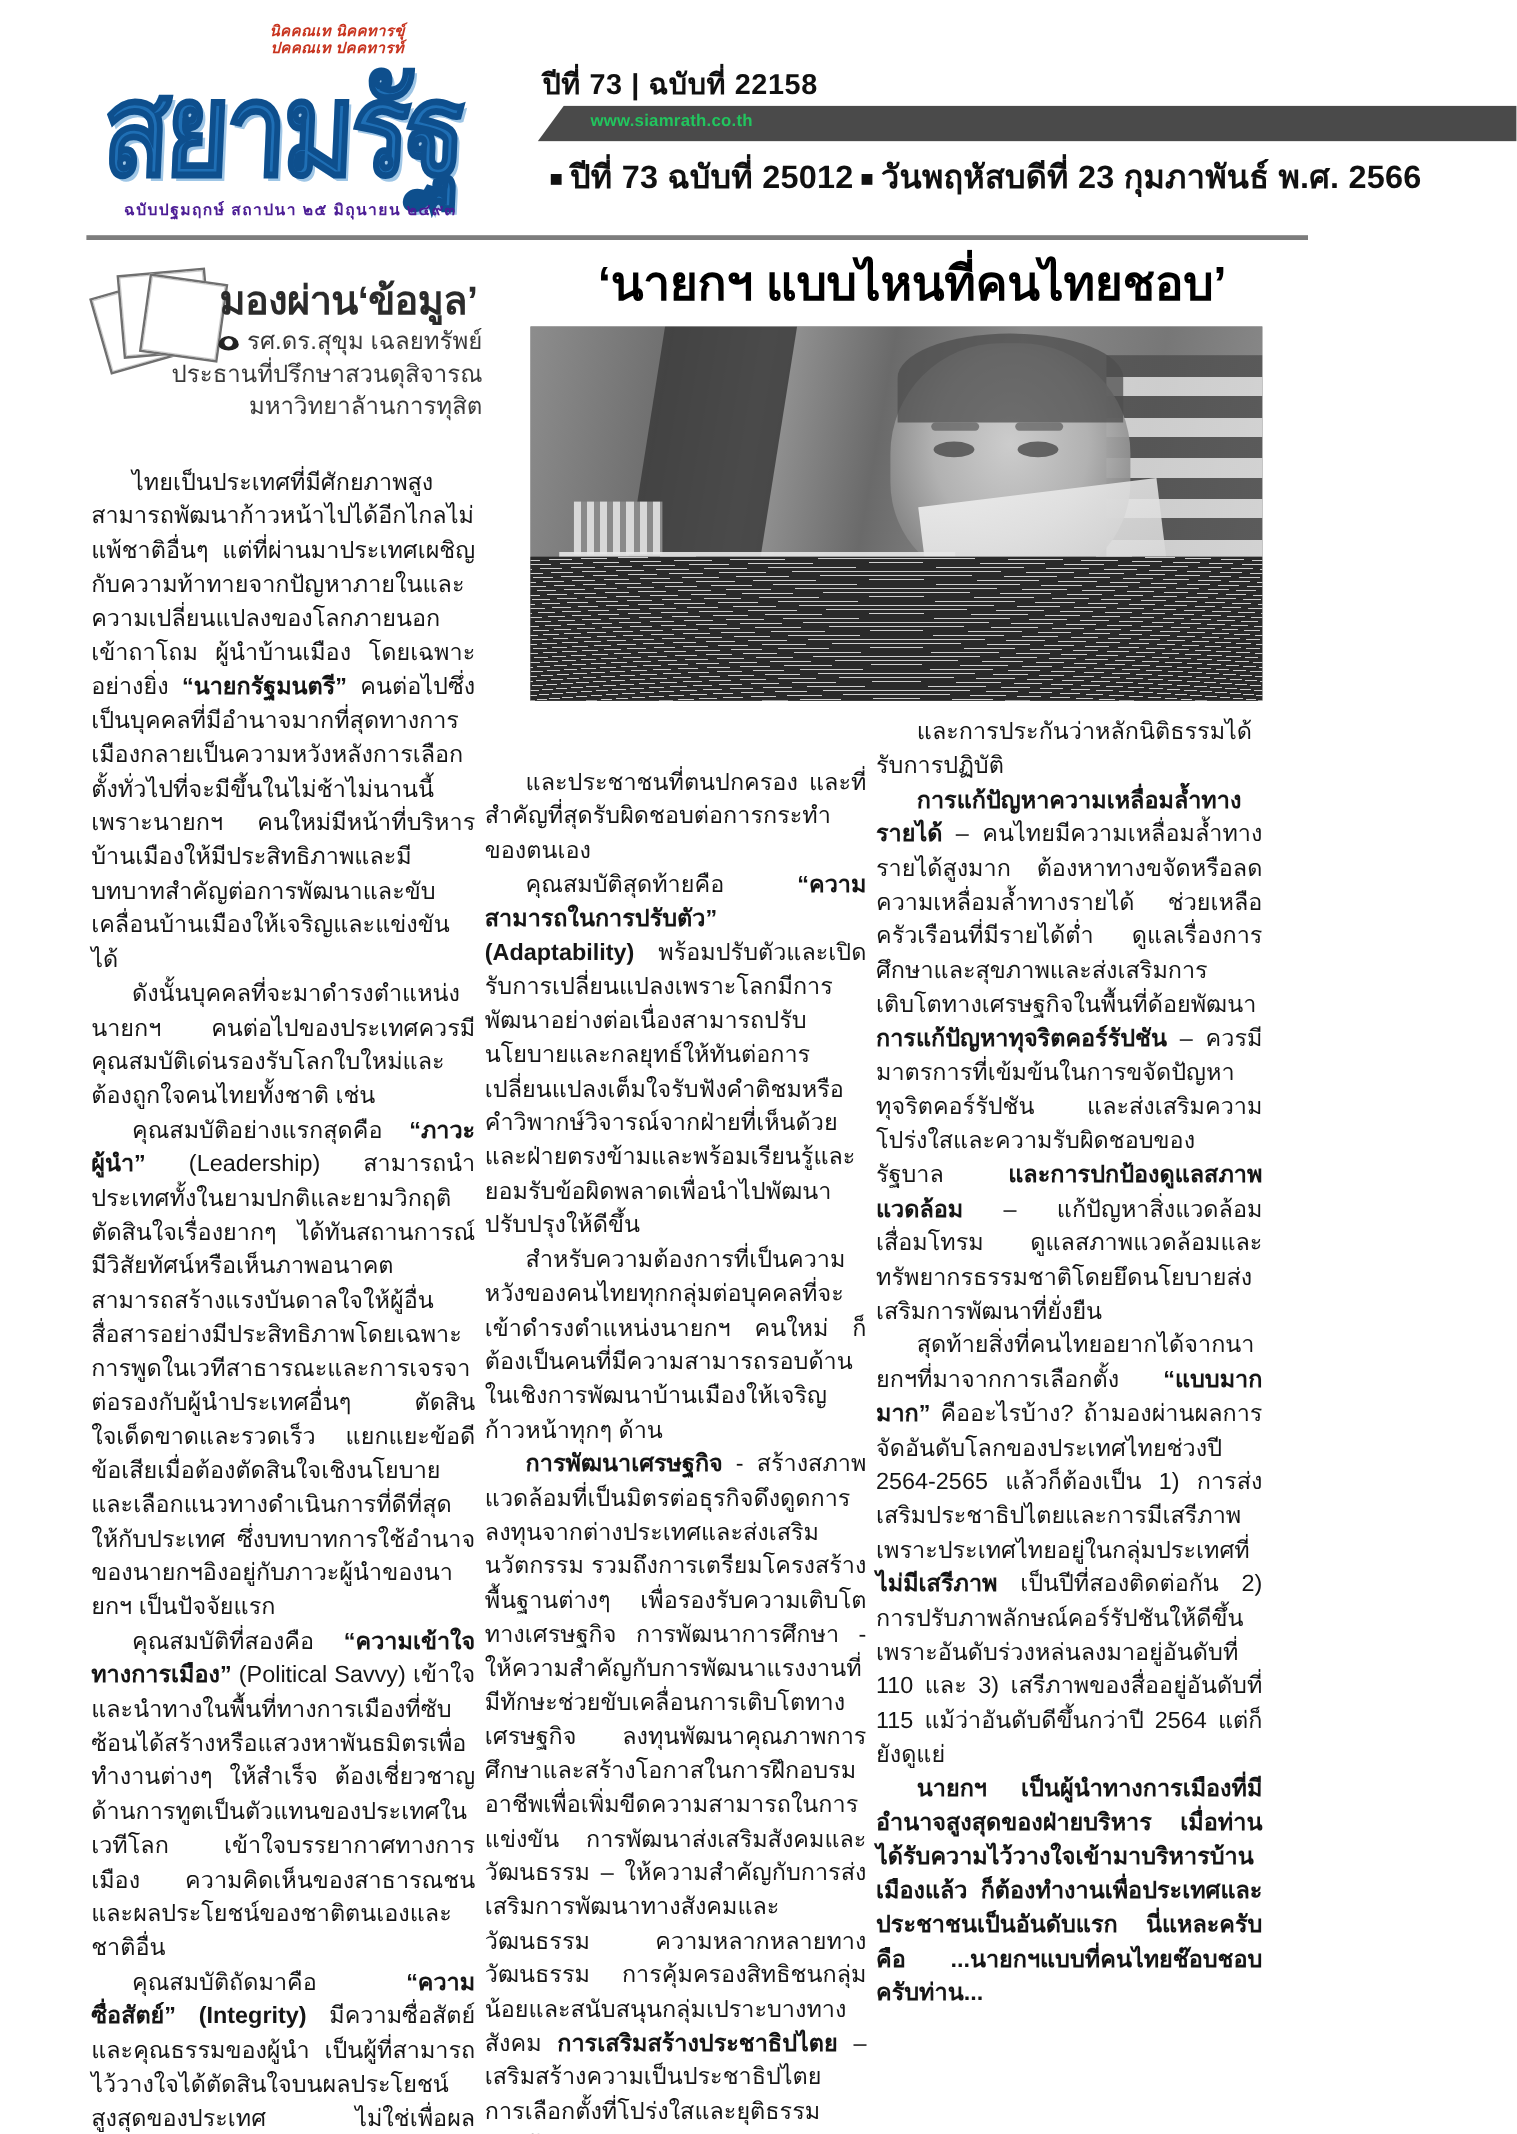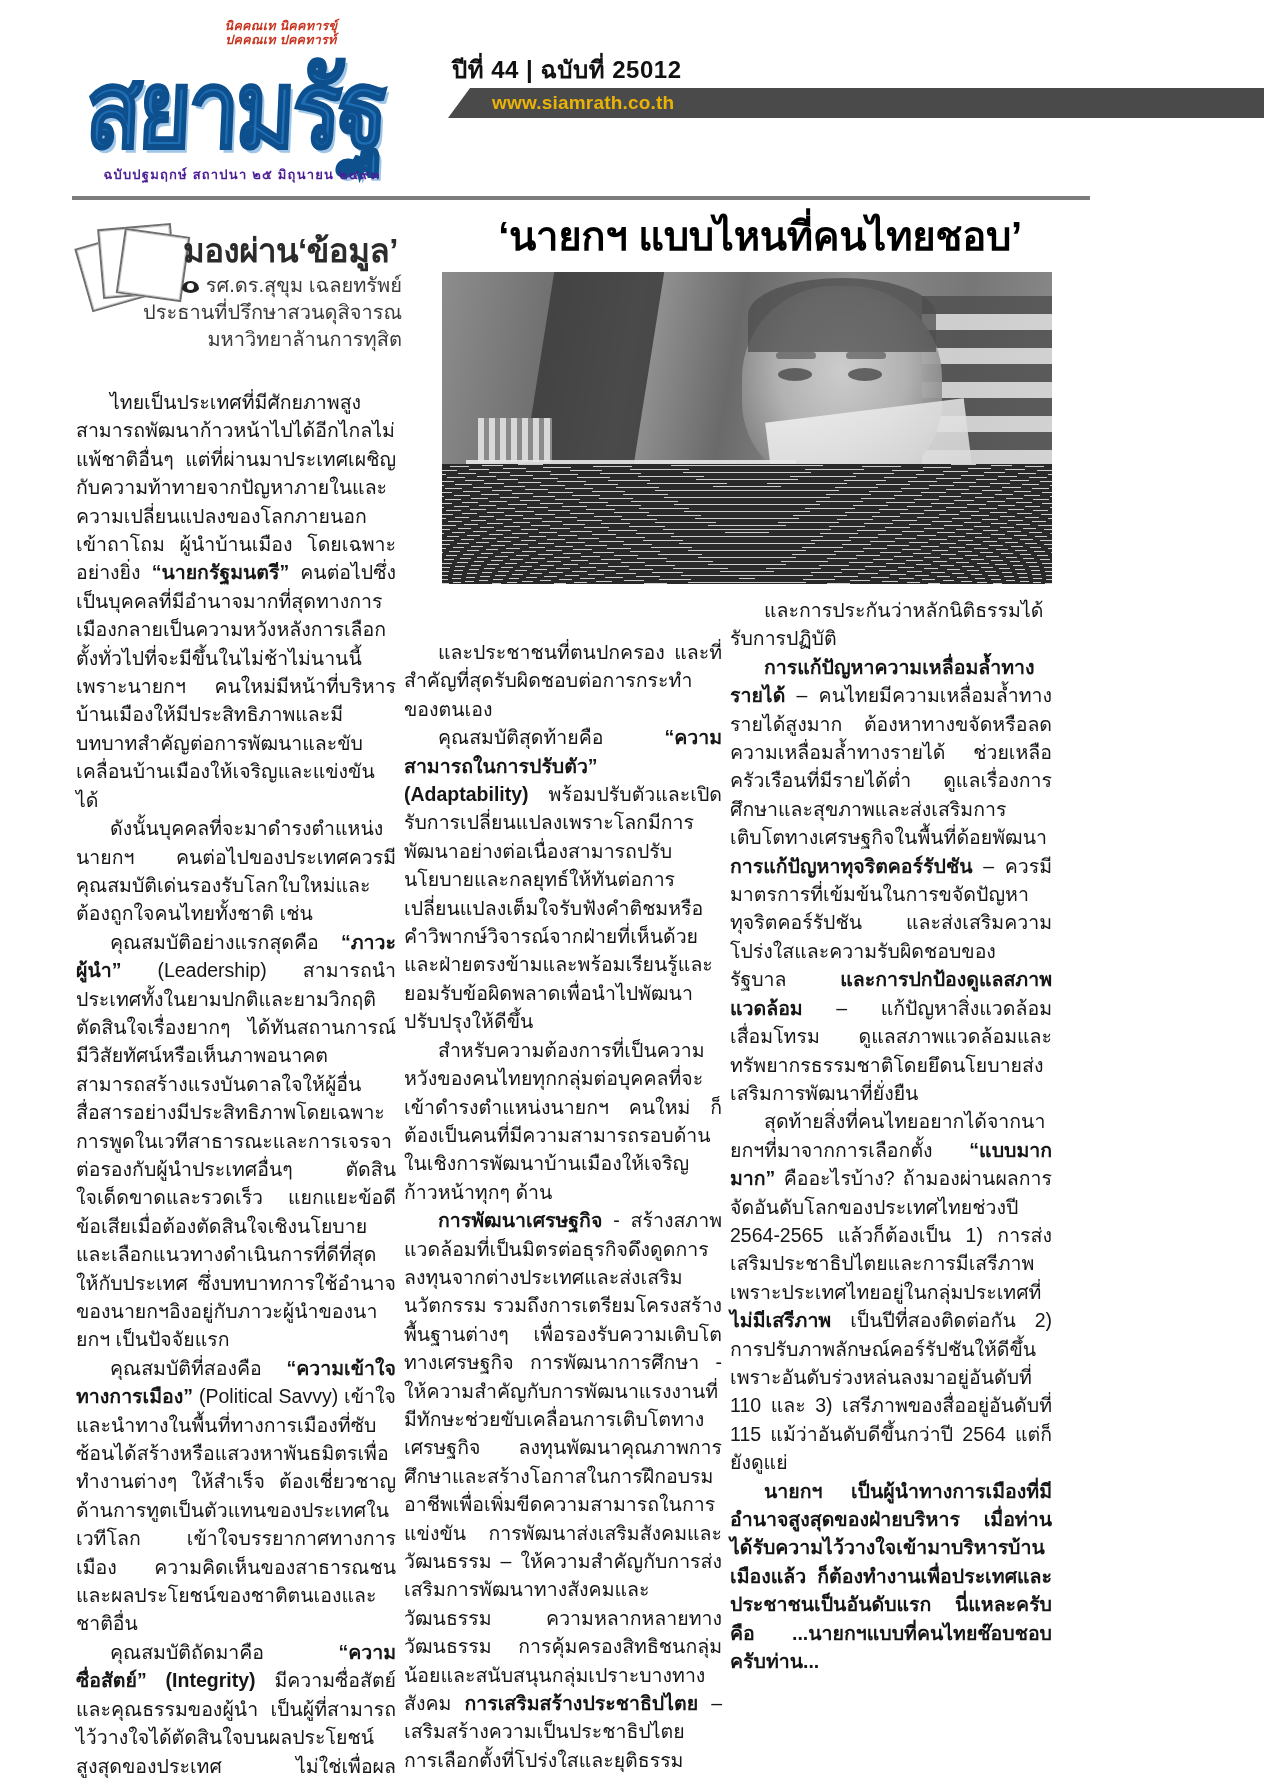--- a/index.html
+++ b/index.html
@@ -43,21 +43,21 @@
     position:absolute;left:452px;top:50px;
     font-size:24px;font-weight:bold;letter-spacing:.5px;color:#111;
     white-space:nowrap;
   }
   .url-bar{
     position:absolute;left:448px;top:88px;width:816px;height:30px;
     background:#4a4a4a;
     clip-path:polygon(22px 0, 100% 0, 100% 100%, 0 100%);
   }
   .url-bar span{
-    position:absolute;left:44px;top:4px;color:#eab308;font-size:19px;font-weight:bold;
+    position:absolute;left:44px;top:4px;color:#22c55e;font-size:14px;font-weight:bold;
     letter-spacing:.2px;
   }
   .dateline{
     position:absolute;left:452px;top:126px;
     font-size:27px;font-weight:bold;color:#111;white-space:nowrap;letter-spacing:.2px;
   }
   .dateline .sq{display:inline-block;width:9px;height:9px;background:#111;
     vertical-align:3px;margin:0 7px;}
 
   .rule-top{position:absolute;left:72px;top:196px;width:1018px;height:4px;background:#7d7d7d;}
@@ -155,26 +155,29 @@
 <body>
 
 <div class="masthead">
 
   <div class="logo-block">
     <div class="logo-sub-top">นิคคณเท&nbsp;นิคคทารขุ์<br>ปคคณเท&nbsp;ปคคทารท์</div>
     <div class="logo-word">สยามรัฐ</div>
     <div class="logo-sub-bottom">ฉบับปฐมฤกษ์ สถาปนา ๒๕ มิถุนายน ๒๔๙๓</div>
   </div>
 
-  <div class="issue-line">ปีที่ 44 | ฉบับที่ 25012</div>
+  <div class="issue-line">ปีที่ 73 | ฉบับที่ 22158</div>
 
   <div class="url-bar">
     <span>www.siamrath.co.th</span>
   </div>
 
+  <div class="dateline">
+    <span class="sq"></span><span>ปีที่ 73 ฉบับที่ 25012</span><span class="sq"></span><span>วันพฤหัสบดีที่ 23 กุมภาพันธ์ พ.ศ. 2566</span>
+  </div>
 </div>
 
 <div class="rule-top"></div>
 
 <div class="colhead">
   <div class="colhead-icon">
     <div class="pg pg1"></div>
       <div class="pg pg2"></div>
       <div class="pg pg3"></div>
   </div>

